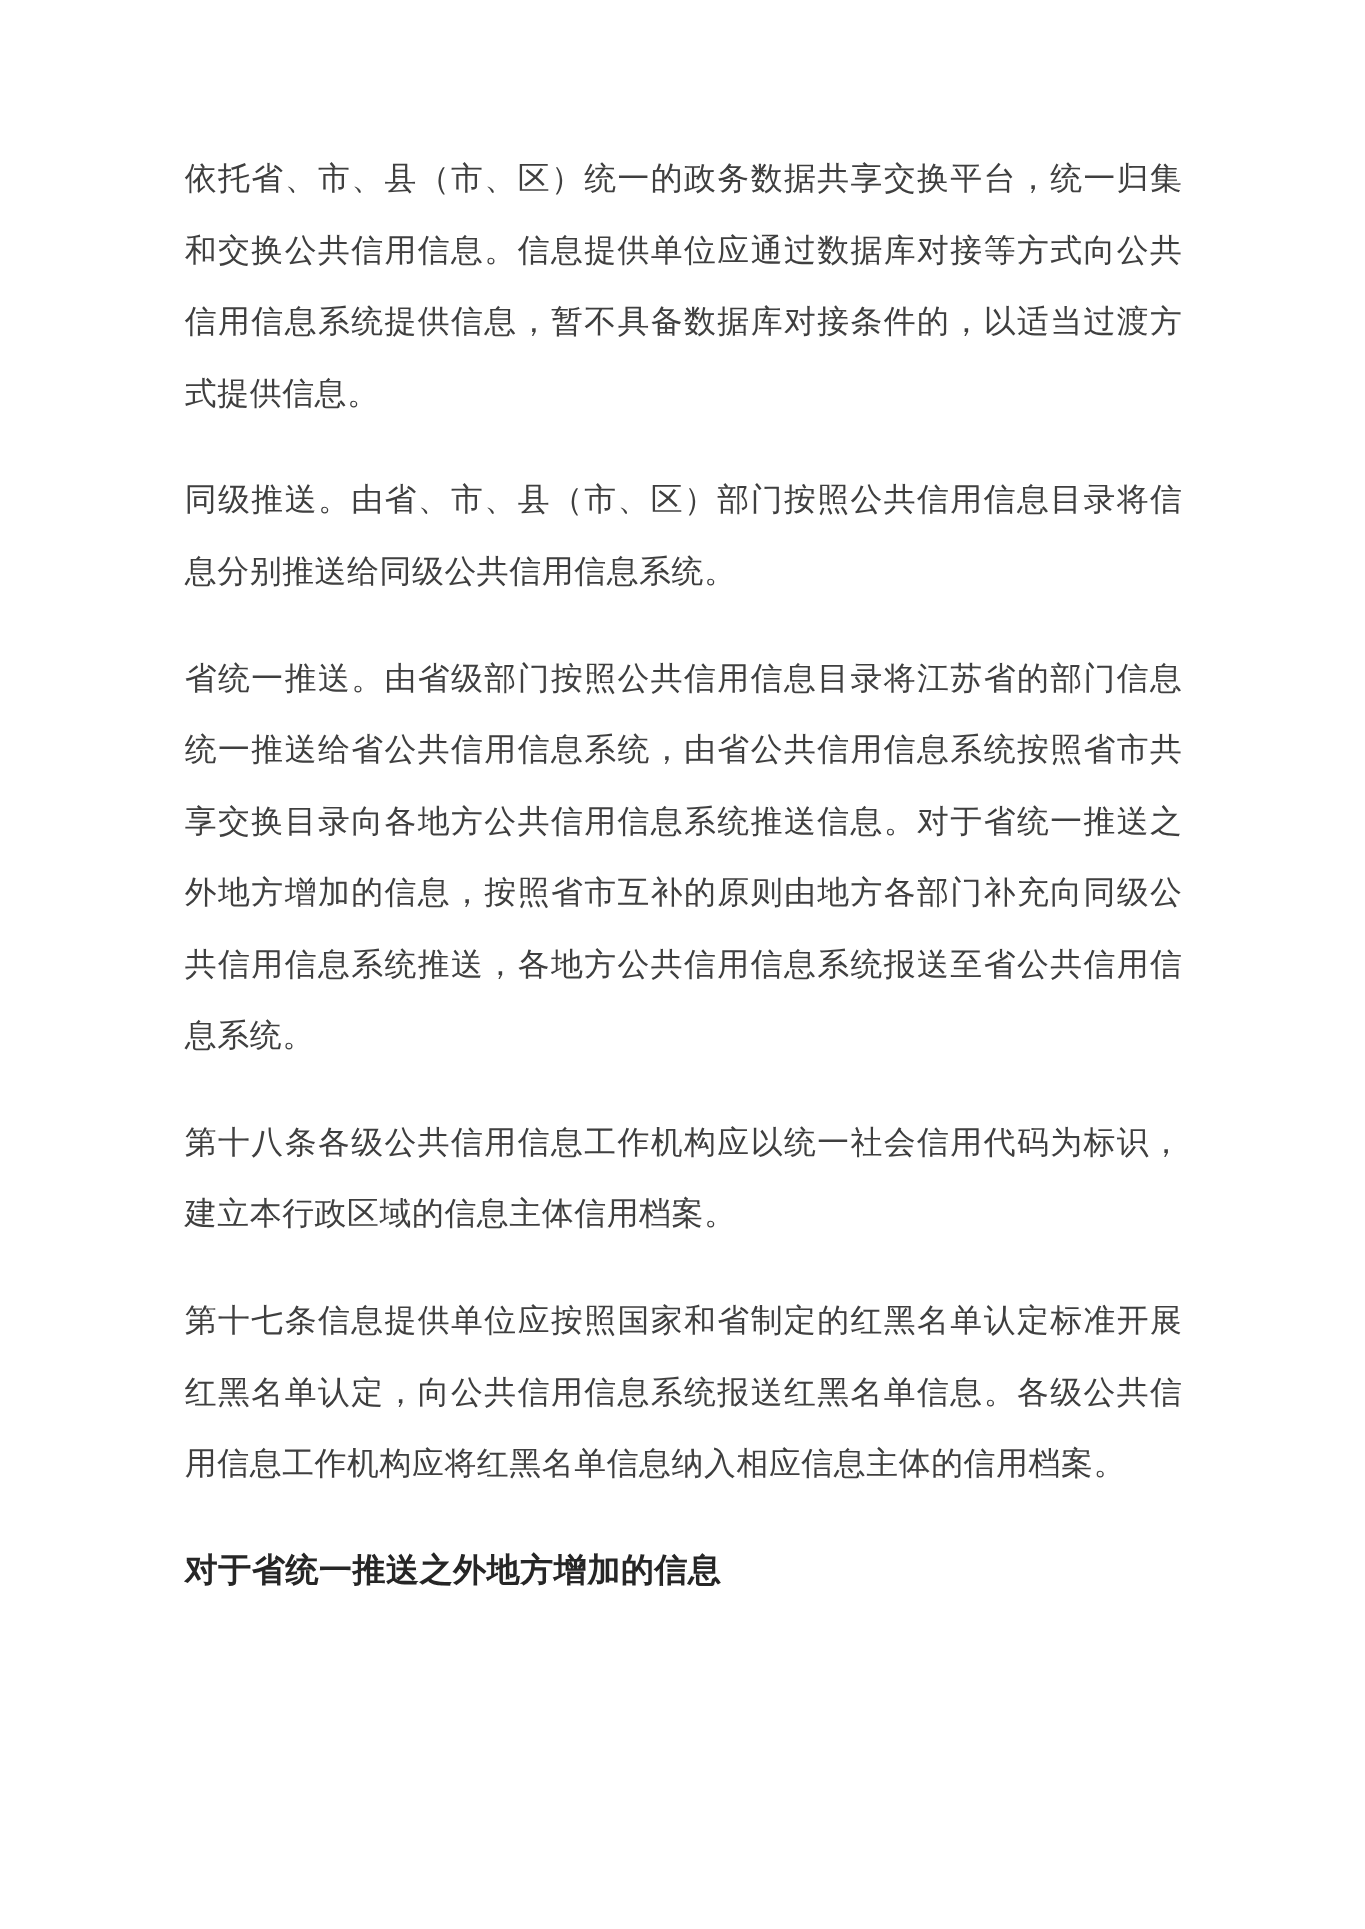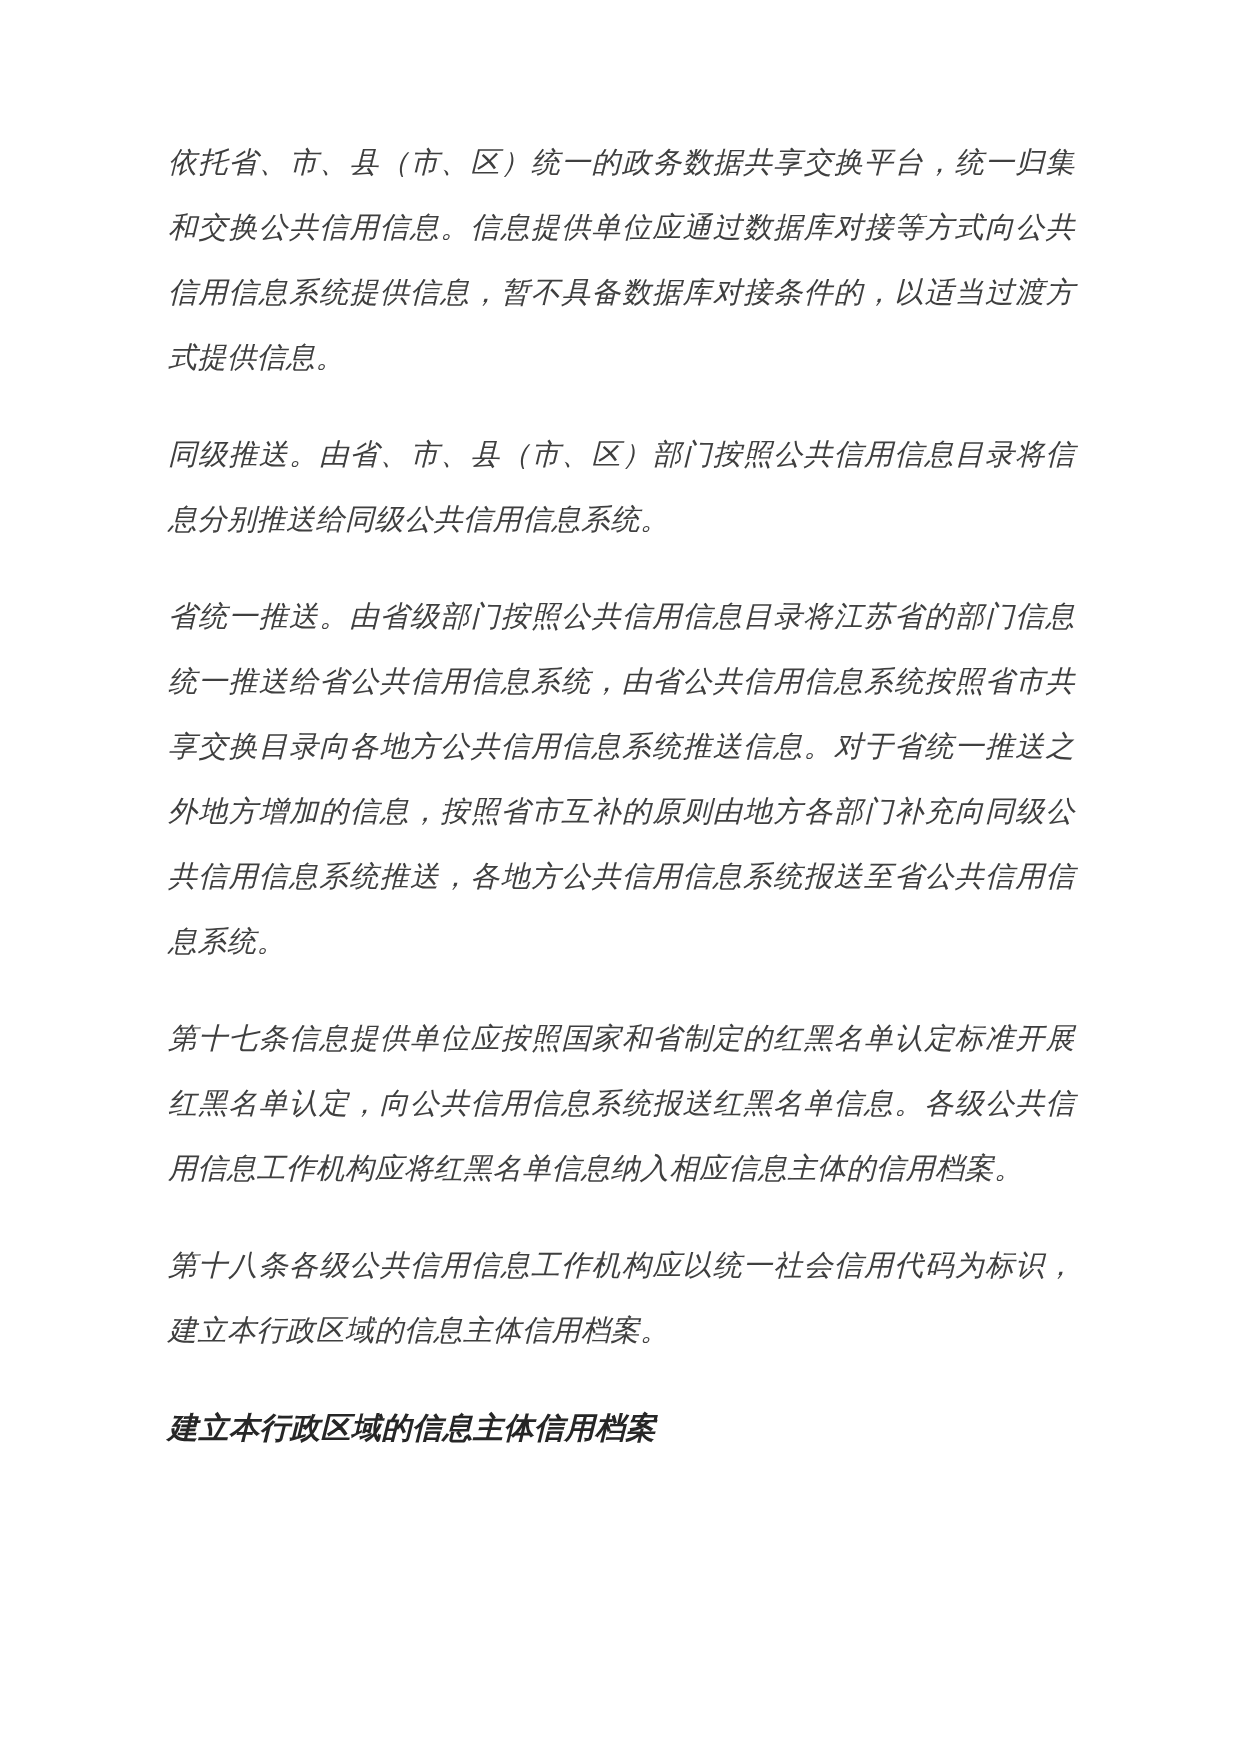--- a/index.html
+++ b/index.html
@@ -10,21 +10,20 @@
   .page {
     position: relative;
     width: 1241px;
     height: 1754px;
     background: #ffffff;
     overflow: hidden;
     font-family: "DejaVu Sans", "Liberation Sans", sans-serif;
   }
   .content {
     padding: 130px 166px 0 168px;
-    font-style: italic;
   }
   .body-para {
     margin: 0 0 32px 0;
     font-size: 29px;
     line-height: 65px;
     color: #3f3f3f;
     text-align: justify;
     text-justify: inter-ideograph;
     letter-spacing: 0.5px;
     word-break: break-all;
@@ -39,17 +38,17 @@
   }
 </style>
 </head>
 <body>
 
 <div class="page">
   <div class="content">
     <p class="body-para">依托省、市、县（市、区）统一的政务数据共享交换平台，统一归集和交换公共信用信息。信息提供单位应通过数据库对接等方式向公共信用信息系统提供信息，暂不具备数据库对接条件的，以适当过渡方式提供信息。</p>
     <p class="body-para">同级推送。由省、市、县（市、区）部门按照公共信用信息目录将信息分别推送给同级公共信用信息系统。</p>
     <p class="body-para">省统一推送。由省级部门按照公共信用信息目录将江苏省的部门信息统一推送给省公共信用信息系统，由省公共信用信息系统按照省市共享交换目录向各地方公共信用信息系统推送信息。对于省统一推送之外地方增加的信息，按照省市互补的原则由地方各部门补充向同级公共信用信息系统推送，各地方公共信用信息系统报送至省公共信用信息系统。</p>
+    <p class="body-para">第十八条各级公共信用信息工作机构应以统一社会信用代码为标识，建立本行政区域的信息主体信用档案。</p>
     <p class="body-para">第十七条信息提供单位应按照国家和省制定的红黑名单认定标准开展红黑名单认定，向公共信用信息系统报送红黑名单信息。各级公共信用信息工作机构应将红黑名单信息纳入相应信息主体的信用档案。</p>
-    <p class="body-para">第十八条各级公共信用信息工作机构应以统一社会信用代码为标识，建立本行政区域的信息主体信用档案。</p>
-    <h2 class="chapter-heading">建立本行政区域的信息主体信用档案</h2>
+    <h2 class="chapter-heading">对于省统一推送之外地方增加的信息</h2>
   </div>
 </div>
 
 </body></html>

